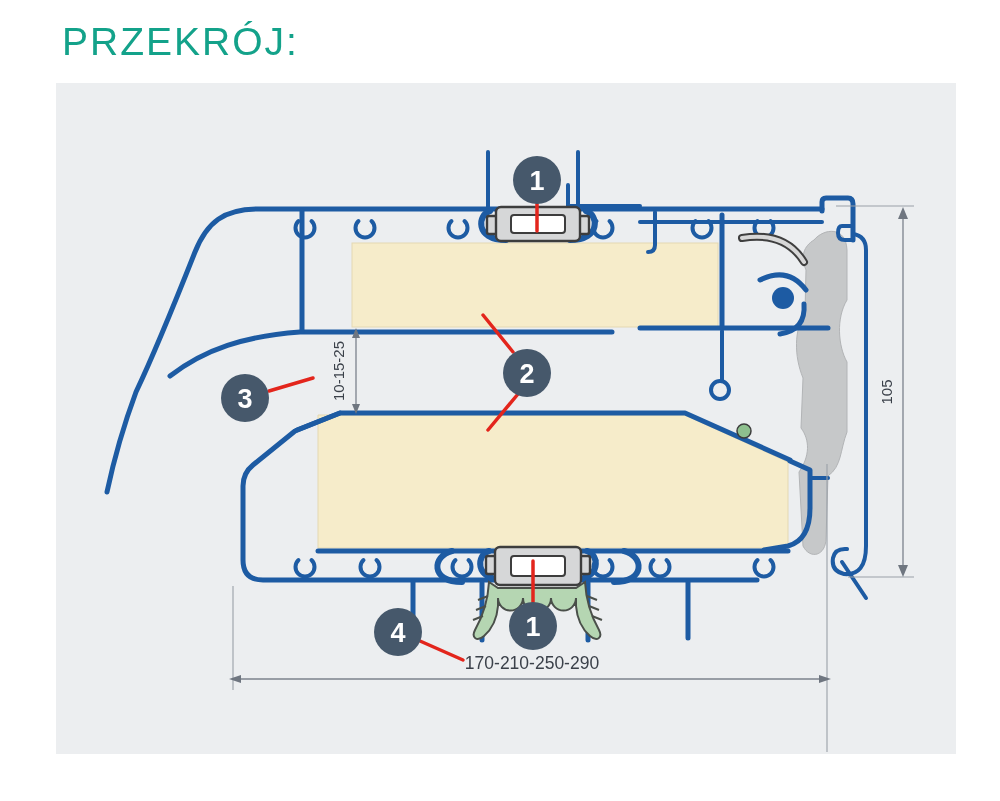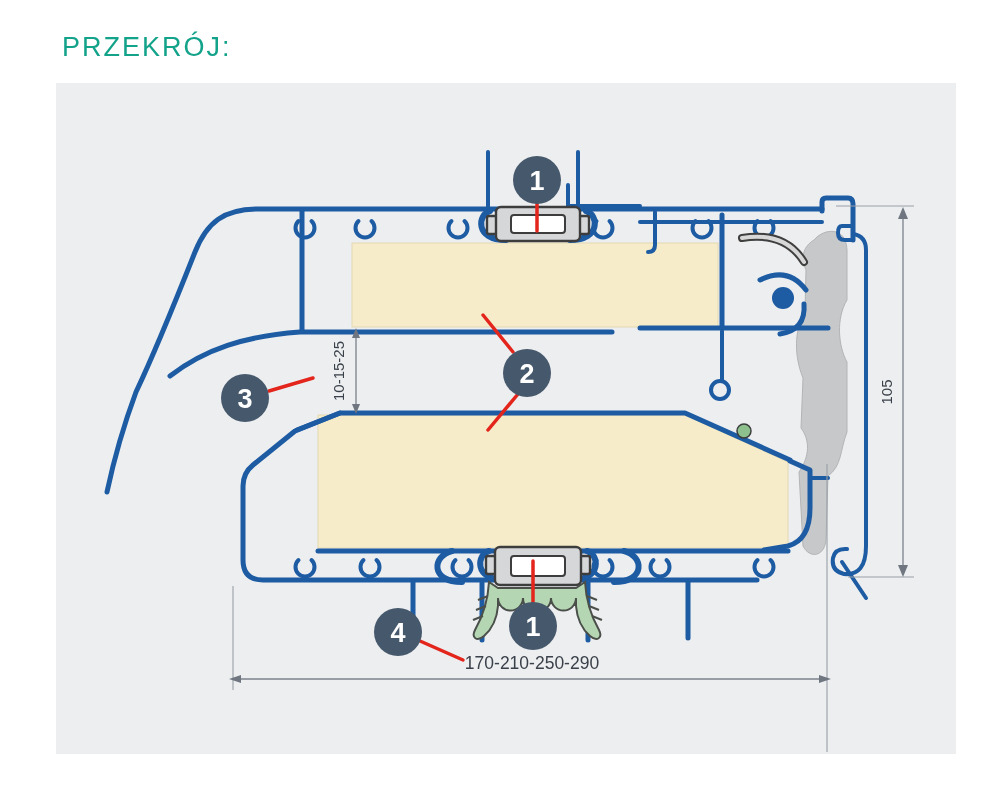--- a/index.html
+++ b/index.html
@@ -1,20 +1,20 @@
 <!DOCTYPE html>
 <html><head>
 <meta charset="utf-8">
 <style>
   html,body{margin:0;padding:0;background:#ffffff;}
   body{width:1000px;height:801px;position:relative;overflow:hidden;
        font-family:"Liberation Sans", sans-serif;}
   h1.title{
-    position:absolute;left:62px;top:32px;margin:0;
-    font-size:27px;font-weight:400;letter-spacing:2px;
+    position:absolute;left:62px;top:20px;margin:0;
+    font-size:39px;font-weight:400;letter-spacing:2px;
     color:#13a28a;font-family:"Liberation Sans",sans-serif;
   }
   svg{position:absolute;left:0;top:0;}
   svg text{font-family:"Liberation Sans",sans-serif;}
   .blue{stroke:#1d5ba3;fill:none;stroke-linejoin:round;stroke-linecap:round;}
   .b5{stroke-width:5;} .b4{stroke-width:4;} .b6{stroke-width:6;}
   .clip{stroke:#1d5ba3;fill:none;stroke-width:4;stroke-linecap:round;}
   .gray-part{fill:#d6d7d8;stroke:#3d3d3d;stroke-width:2.4;}
   .gray-inner{fill:#ffffff;stroke:#3d3d3d;stroke-width:2;}
   .dim{stroke:#7c828c;stroke-width:1.3;fill:none;}

